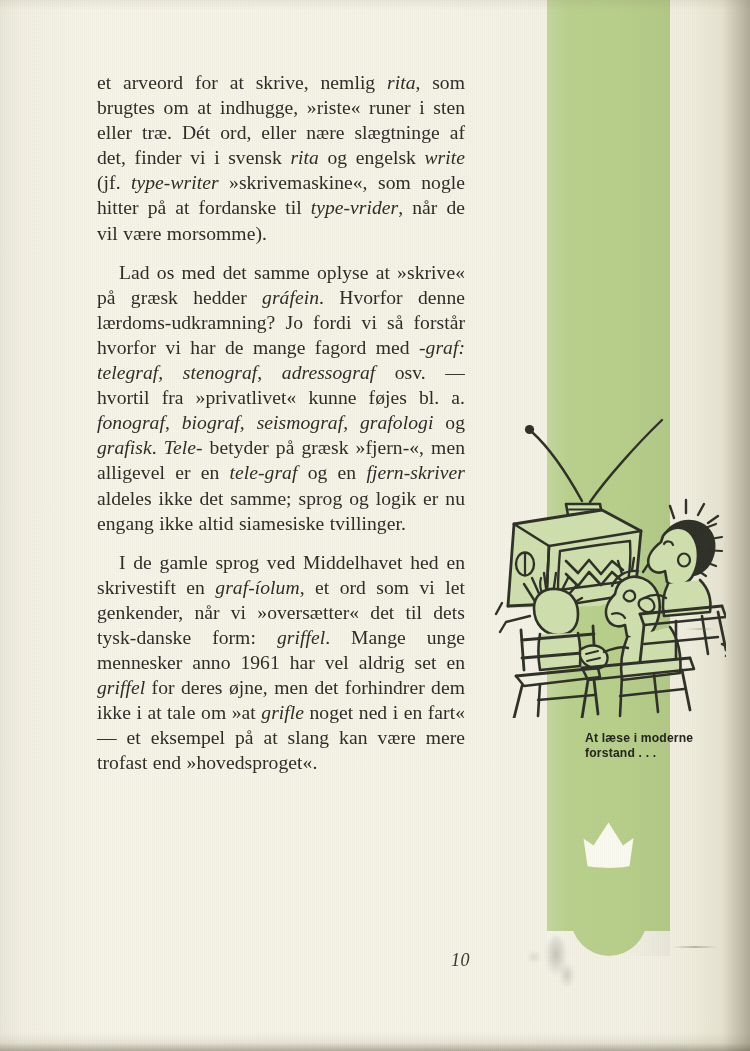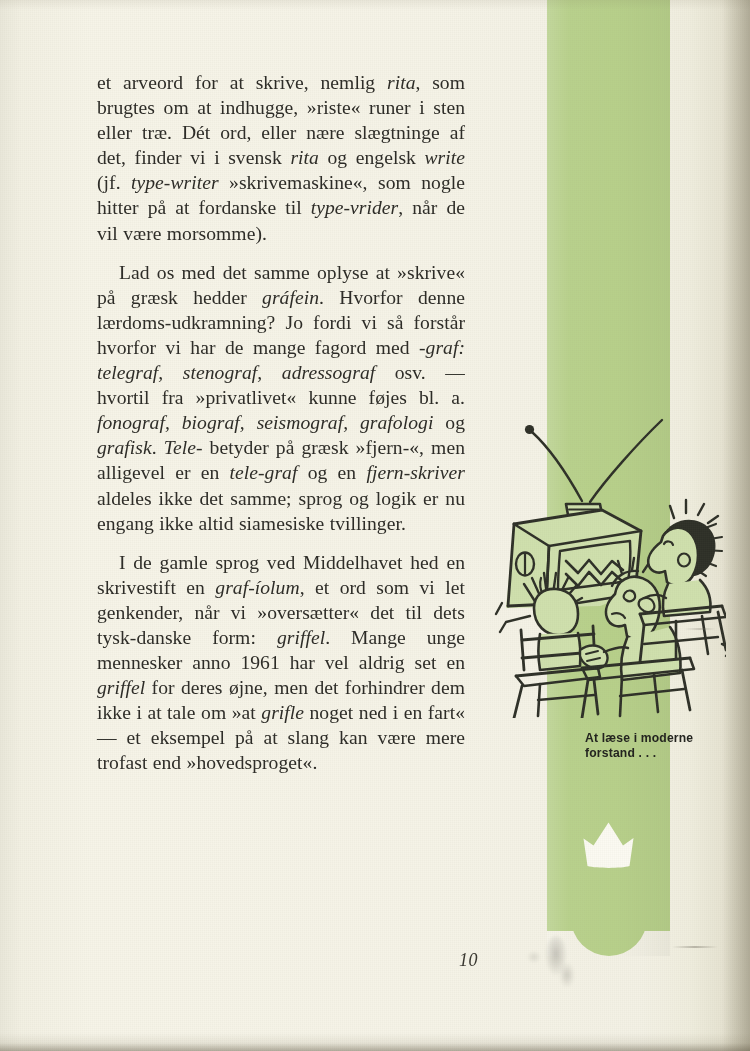--- a/index.html
+++ b/index.html
@@ -103,21 +103,20 @@
 
   
   #page-number {
     position: absolute;
     left: 451px;
     top: 950px;
     font-size: 18px;
     font-style: italic;
     color: #36342e;
     letter-spacing: .5px;
-    margin-left: 8px;
   }
 
   
   #illustration {
     position: absolute;
     left: 494px;
     top: 418px;
     width: 232px;
     height: 300px;
   }

